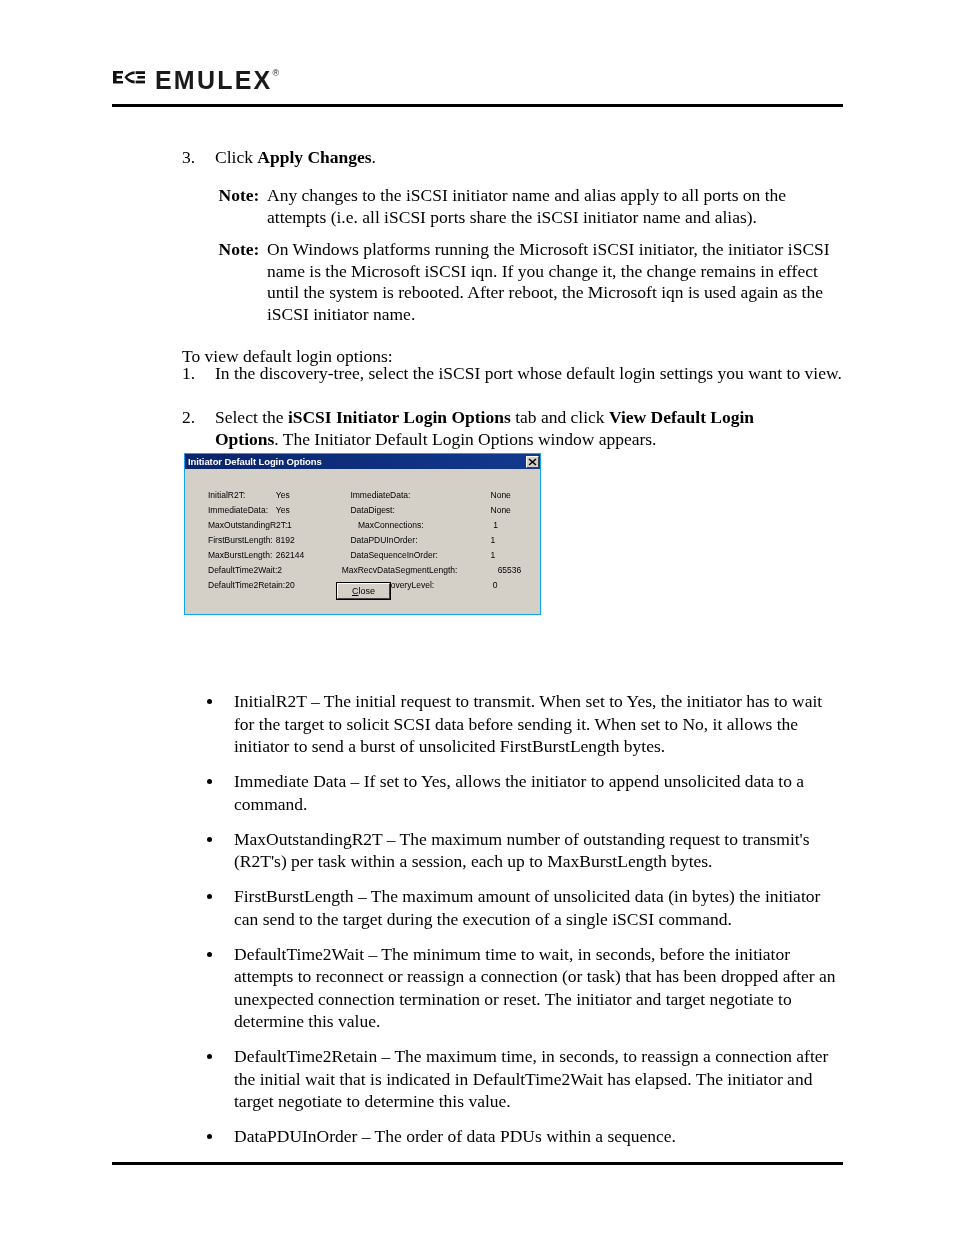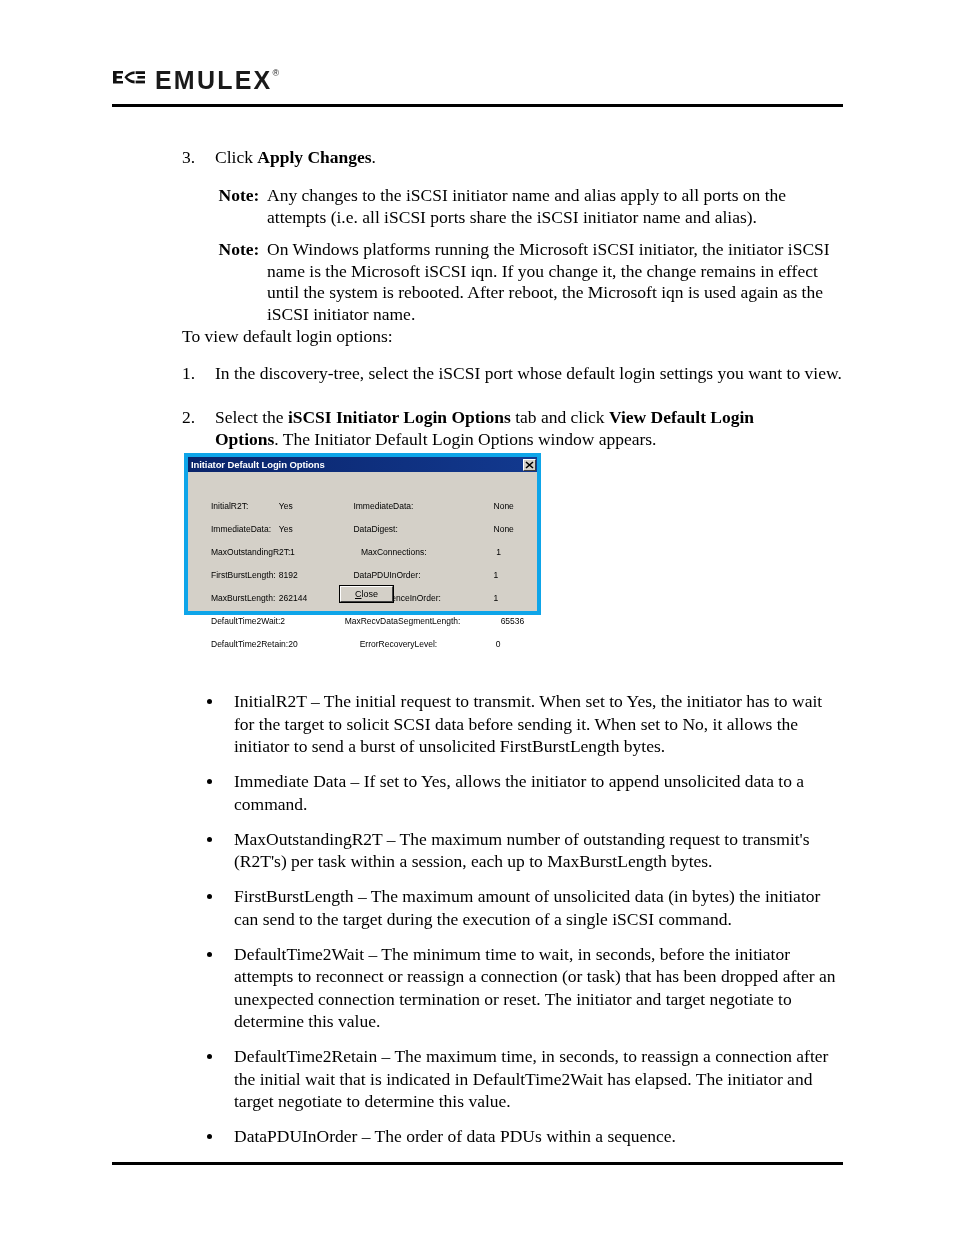--- a/index.html
+++ b/index.html
@@ -136,21 +136,21 @@
   }
 
   
   .dialog {
     position: absolute;
     left: 184px;
     top: 453px;
     width: 357px;
     height: 162px;
     background: #d4d0c8;
-    border: 4px solid #0ea5e9;
+    border: 1px solid #0ea5e9;
     box-sizing: border-box;
     font-family: "Liberation Sans", sans-serif;
   }
   .dialog-titlebar {
     height: 15px;
     background: linear-gradient(to right, #0a246a 0%, #12398f 100%);
     display: flex;
     align-items: center;
     justify-content: space-between;
     padding: 0 1px 0 3px;
@@ -186,21 +186,20 @@
   .grid {
     position: absolute;
     left: 0;
     top: 18px;
     width: 357px;
   }
   .grid-row {
     display: flex;
     height: 15px;
     align-items: center;
-    margin-top: 8px;
   }
   .cell-label {
     font-size: 8.5px;
     color: #000000;
     white-space: nowrap;
   }
   .cell-value {
     font-size: 8.5px;
     color: #000000;
     white-space: nowrap;
@@ -269,21 +268,21 @@
   <div class="note" style="left:213px; top:185px; width:630px;">
     <span class="note-label">Note:</span>
     <div class="note-body">Any changes to the iSCSI initiator name and alias apply to all ports on the attempts (i.e. all iSCSI ports share the iSCSI initiator name and alias).</div>
   </div>
 
   <div class="note" style="left:213px; top:239px; width:630px;">
     <span class="note-label">Note:</span>
     <div class="note-body">On Windows platforms running the Microsoft iSCSI initiator, the initiator iSCSI name is the Microsoft iSCSI iqn. If you change it, the change remains in effect until the system is rebooted. After reboot, the Microsoft iqn is used again as the iSCSI initiator name.</div>
   </div>
 
-  <div class="para" style="left:182px; top:326px; width:660px;">To view default login options:</div>
+  <div class="para" style="left:182px; top:346px; width:660px;">To view default login options:</div>
 
   <div class="step" style="left:182px; top:363px; width:661px;">
     <span class="step-num">1.</span>
     <div class="step-body">In the discovery-tree, select the iSCSI port whose default login settings you want to view.</div>
   </div>
 
   <div class="step" style="left:182px; top:407px; width:600px;">
     <span class="step-num">2.</span>
     <div class="step-body"><span>Select the </span><b>iSCSI Initiator Login Options</b><span> tab and click </span><b>View Default Login Options</b><span>. The Initiator Default Login Options window appears.</span></div>
   </div>

